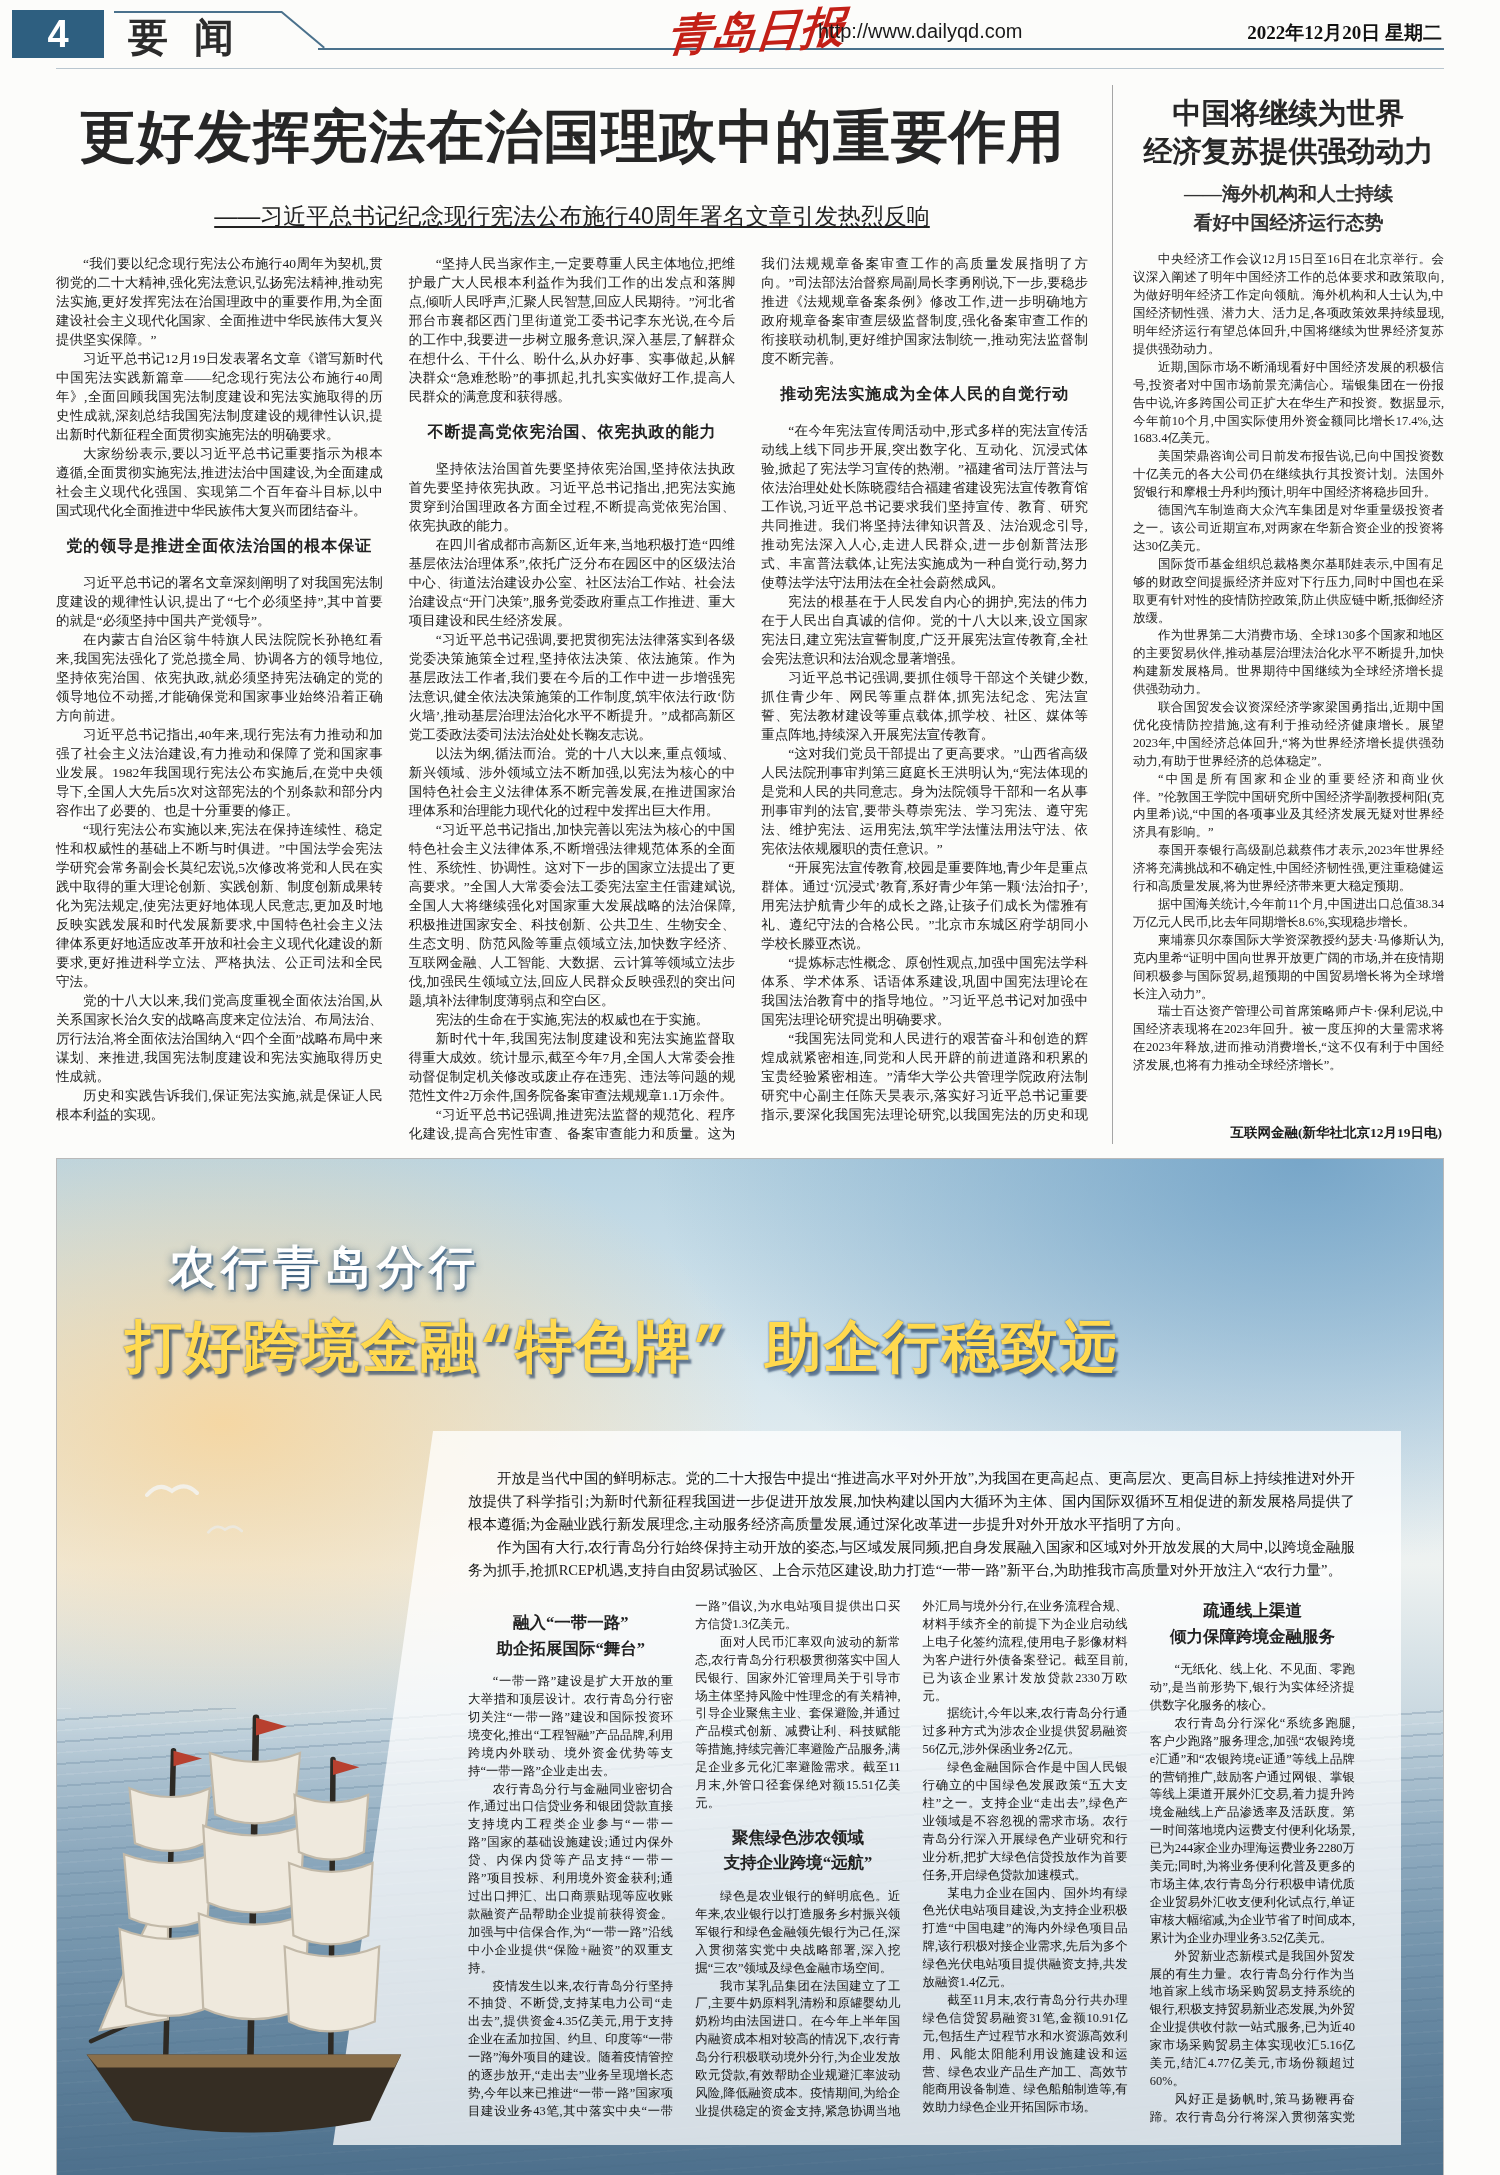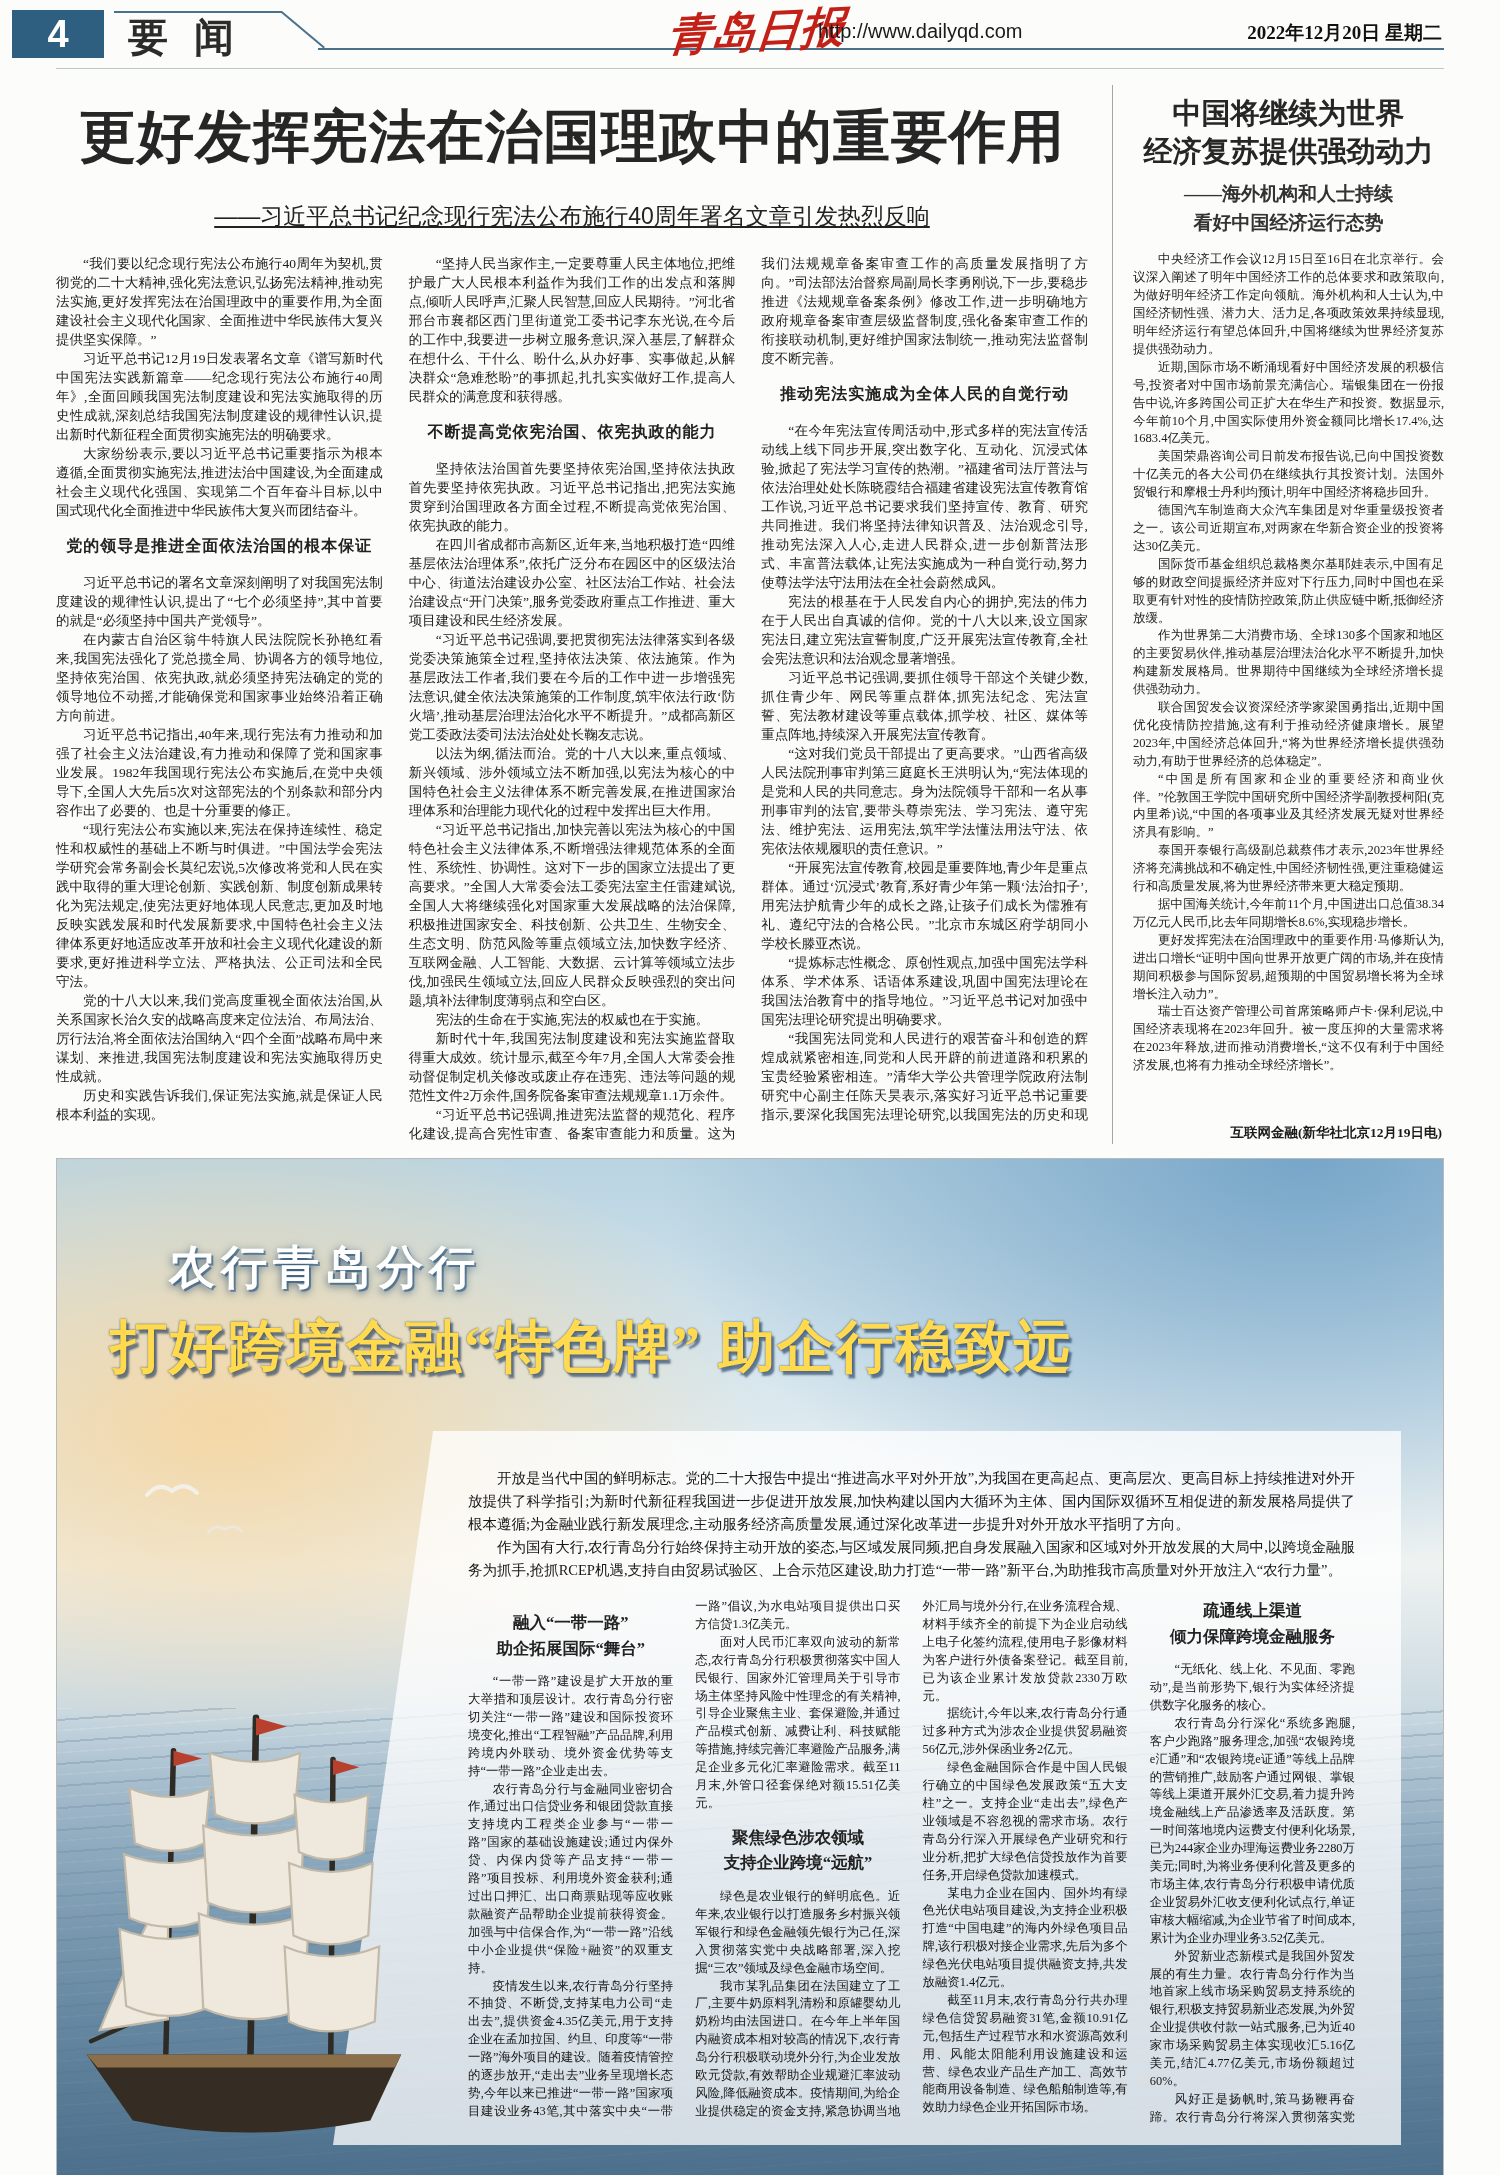--- a/index.html
+++ b/index.html
@@ -46,22 +46,22 @@
         radial-gradient(ellipse 1000px 620px at 90% 0%, rgba(108,158,196,.85), rgba(108,158,196,0) 65%),
         linear-gradient(180deg,#b9d4e2 0%,#d8e7ee 22%,#eef2f1 40%,#c2d3dd 58%,#8fb0c3 78%,#5f87a3 100%);}
   .sea{position:absolute;left:0;right:0;bottom:0;height:46%;z-index:1;
       background:
         linear-gradient(180deg, rgba(140,170,190,0) 0, rgba(120,150,175,.55) 30%, rgba(74,108,136,.85) 100%),
         repeating-linear-gradient(176deg, rgba(255,255,255,.16) 0 1.5px, rgba(255,255,255,0) 1.5px 11px,
           rgba(60,95,125,.22) 11px 13px, rgba(255,255,255,0) 13px 22px);}
   .ad-kicker{position:absolute;left:112px;top:78px;z-index:4;color:#fff;font-weight:900;font-size:46px;
       font-family:"Liberation Sans","DejaVu Sans",sans-serif;letter-spacing:6px;
       text-shadow:0 3px 8px rgba(20,60,100,.75), 2px 2px 0 rgba(30,80,130,.55);}
-  .ad-headline{position:absolute;left:53px;top:150px;width:1030px;z-index:4;color:#ffd94e;font-weight:900;
-      font-size:57px;letter-spacing:2px;font-family:Liberation Serif, serif;
+  .ad-headline{position:absolute;left:68px;top:150px;width:1030px;z-index:4;color:#ffd94e;font-weight:900;
+      font-size:57px;letter-spacing:2px;font-family:Liberation Mono, monospace;
       text-shadow:3px 4px 2px rgba(18,48,88,.6), 0 0 2px rgba(18,48,88,.8);}
   .ad-panel{position:absolute;left:276px;right:42px;top:272px;bottom:30px;z-index:2;
       background:rgba(255,255,255,.76);clip-path:polygon(100px 0,100% 0,100% 100%,0 100%);
       padding:36px 46px 10px 135px;box-sizing:border-box;}
   .ad-intro p{margin:0;text-indent:2em;font-size:14.5px;line-height:23px;text-align:justify;color:#161616;}
   .ad-flow{margin-top:16px;height:535px;overflow:hidden;column-count:4;column-gap:22px;
       font-size:12.4px;line-height:17.9px;text-align:justify;color:#161616;}
   .ad-flow .subhead{font-family:"Liberation Serif","DejaVu Serif",serif;font-weight:bold;font-size:16.5px;
       letter-spacing:0;margin:12px 2px;}
   .ship{position:absolute;left:12px;bottom:4px;width:352px;height:484px;z-index:3;}
@@ -130,21 +130,21 @@
         <p class="para">中央经济工作会议12月15日至16日在北京举行。会议深入阐述了明年中国经济工作的总体要求和政策取向,为做好明年经济工作定向领航。海外机构和人士认为,中国经济韧性强、潜力大、活力足,各项政策效果持续显现,明年经济运行有望总体回升,中国将继续为世界经济复苏提供强劲动力。</p>
         <p class="para">近期,国际市场不断涌现看好中国经济发展的积极信号,投资者对中国市场前景充满信心。瑞银集团在一份报告中说,许多跨国公司正扩大在华生产和投资。数据显示,今年前10个月,中国实际使用外资金额同比增长17.4%,达1683.4亿美元。</p>
         <p class="para">美国荣鼎咨询公司日前发布报告说,已向中国投资数十亿美元的各大公司仍在继续执行其投资计划。法国外贸银行和摩根士丹利均预计,明年中国经济将稳步回升。</p>
         <p class="para">德国汽车制造商大众汽车集团是对华重量级投资者之一。该公司近期宣布,对两家在华新合资企业的投资将达30亿美元。</p>
         <p class="para">国际货币基金组织总裁格奥尔基耶娃表示,中国有足够的财政空间提振经济并应对下行压力,同时中国也在采取更有针对性的疫情防控政策,防止供应链中断,抵御经济放缓。</p>
         <p class="para">作为世界第二大消费市场、全球130多个国家和地区的主要贸易伙伴,推动基层治理法治化水平不断提升,加快构建新发展格局。世界期待中国继续为全球经济增长提供强劲动力。</p>
         <p class="para">联合国贸发会议资深经济学家梁国勇指出,近期中国优化疫情防控措施,这有利于推动经济健康增长。展望2023年,中国经济总体回升,“将为世界经济增长提供强劲动力,有助于世界经济的总体稳定”。</p>
         <p class="para">“中国是所有国家和企业的重要经济和商业伙伴。”伦敦国王学院中国研究所中国经济学副教授柯阳(克内里希)说,“中国的各项事业及其经济发展无疑对世界经济具有影响。”</p>
         <p class="para">泰国开泰银行高级副总裁蔡伟才表示,2023年世界经济将充满挑战和不确定性,中国经济韧性强,更注重稳健运行和高质量发展,将为世界经济带来更大稳定预期。</p>
         <p class="para">据中国海关统计,今年前11个月,中国进出口总值38.34万亿元人民币,比去年同期增长8.6%,实现稳步增长。</p>
-        <p class="para">更好发挥宪法在治国理政中的重要作用·马修斯认为,进出口增长“证明中国向世界开放更广阔的市场,并在疫情期间积极参与国际贸易,超预期的中国贸易增长将为全球增长注入动力”。</p>
+        <p class="para">柬埔寨贝尔泰国际大学资深教授约瑟夫·马修斯认为,克内里希“证明中国向世界开放更广阔的市场,并在疫情期间积极参与国际贸易,超预期的中国贸易增长将为全球增长注入动力”。</p>
         <p class="para">瑞士百达资产管理公司首席策略师卢卡·保利尼说,中国经济表现将在2023年回升。被一度压抑的大量需求将在2023年释放,进而推动消费增长,“这不仅有利于中国经济发展,也将有力推动全球经济增长”。</p>
       </div>
     <div class="side-byline">互联网金融(新华社北京12月19日电)</div>
   </div>
 </div>
 
 <div class="ad">
   <div class="sea"></div>
 
   <svg class="ship" viewBox="0 0 320 440">

